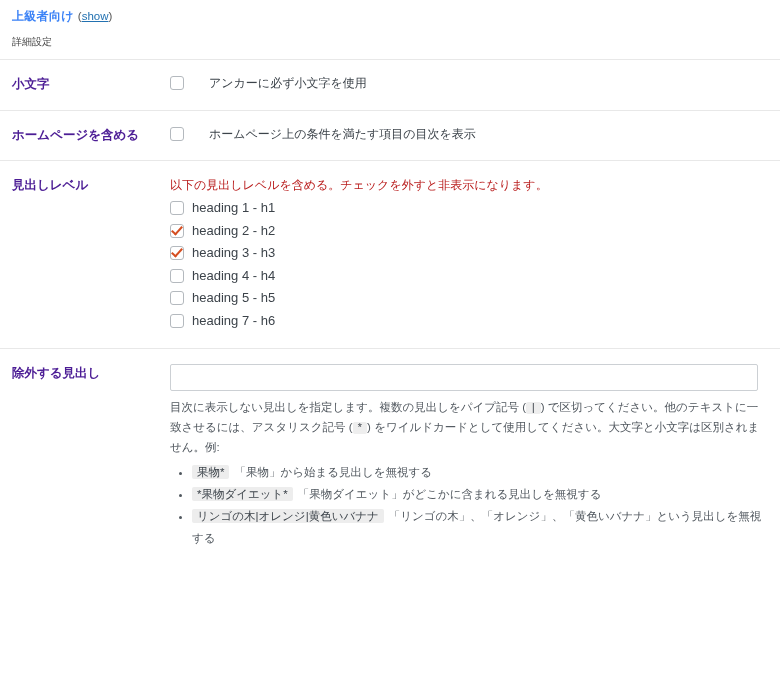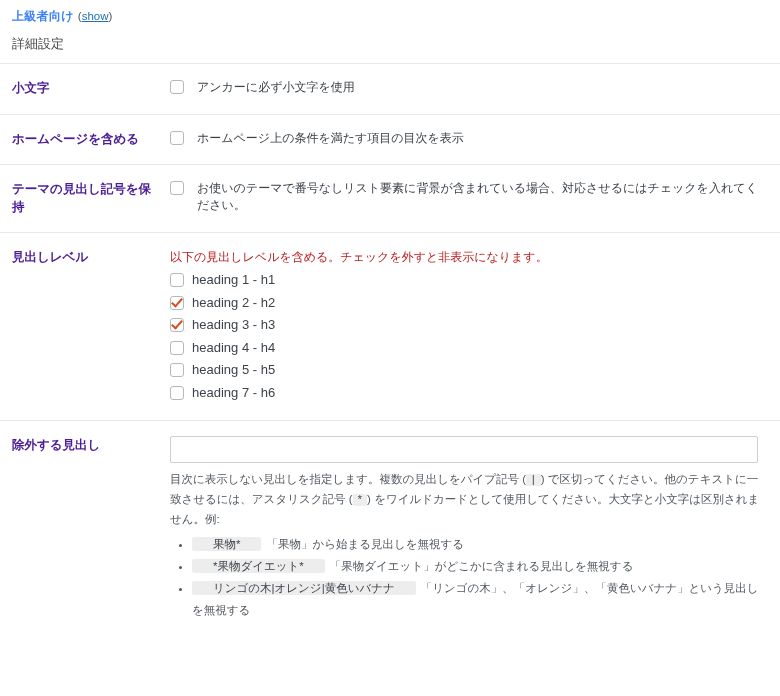--- a/index.html
+++ b/index.html
@@ -39,21 +39,21 @@
     color: #555;
     margin-left: 4px;
     vertical-align: baseline;
   }
   .toggle-link {
     color: #2271b1;
     text-decoration: underline;
     cursor: pointer;
   }
   .sub-note {
-    font-size: 13px;
+    font-size: 10px;
     color: #444;
     padding: 10px 0 0 12px;
   }
   
   table.form-table {
     width: 780px;
     border-collapse: collapse;
     margin-top: 10px;
     table-layout: fixed;
   }
@@ -74,21 +74,21 @@
     line-height: 1.5;
     box-sizing: border-box;
   }
   table.form-table tr {
     border-top: 1px solid #e8e8e8;
   }
   
   .cb-line {
     display: flex;
     align-items: flex-start;
-    gap: 13px;
+    gap: 25px;
   }
   .cb {
     width: 14px;
     height: 14px;
     min-width: 14px;
     border: 1px solid #b4b9be;
     border-radius: 3px;
     background: #fff;
     position: relative;
     margin-top: 1px;
@@ -165,21 +165,21 @@
   }
   ul.examples li {
     font-size: 11.5px;
     color: #50575e;
     line-height: 1.9;
   }
   ul.examples li::marker { color: #50575e; }
   .ex-code {
     background: #ededed;
     color: #3c434a;
-    padding: 1px 21px;
+    padding: 1px 5px;
     border-radius: 2px;
     margin-right: 5px;
   }
   .mono-ex {
     font-family: "Liberation Sans", sans-serif;
   }
 </style>
 </head>
 <body>
 
@@ -209,29 +209,20 @@
       <th>ホームページを含める</th>
       <td>
         <label class="cb-line">
           <span class="cb"></span>
           <span class="cb-text">ホームページ上の条件を満たす項目の目次を表示</span>
         </label>
       </td>
     </tr>
 
 
-    <tr>
-      <th>テーマの見出し記号を保持</th>
-      <td>
-        <label class="cb-line">
-          <span class="cb"></span>
-          <span class="cb-text wide">お使いのテーマで番号なしリスト要素に背景が含まれている場合、対応させるにはチェックを入れてください。</span>
-        </label>
-      </td>
-    </tr>
 
     <tr>
       <th>見出しレベル</th>
       <td>
         <div class="lead-text">以下の見出しレベルを含める。チェックを外すと非表示になります。</div>
         <div class="lvl-list">
           <label class="lvl-item">
             <span class="cb"></span>
             <span class="lvl-label">heading 1 - h1</span>
           </label>

